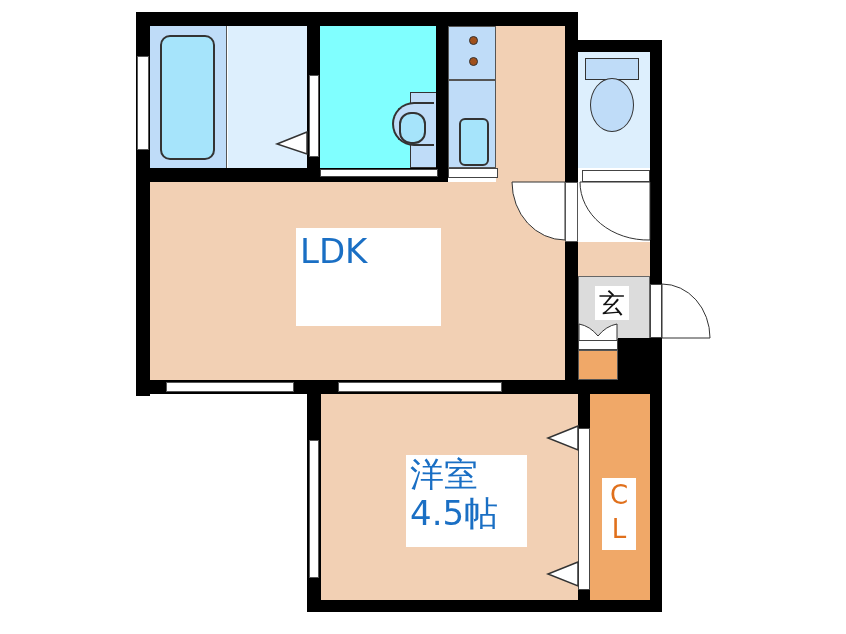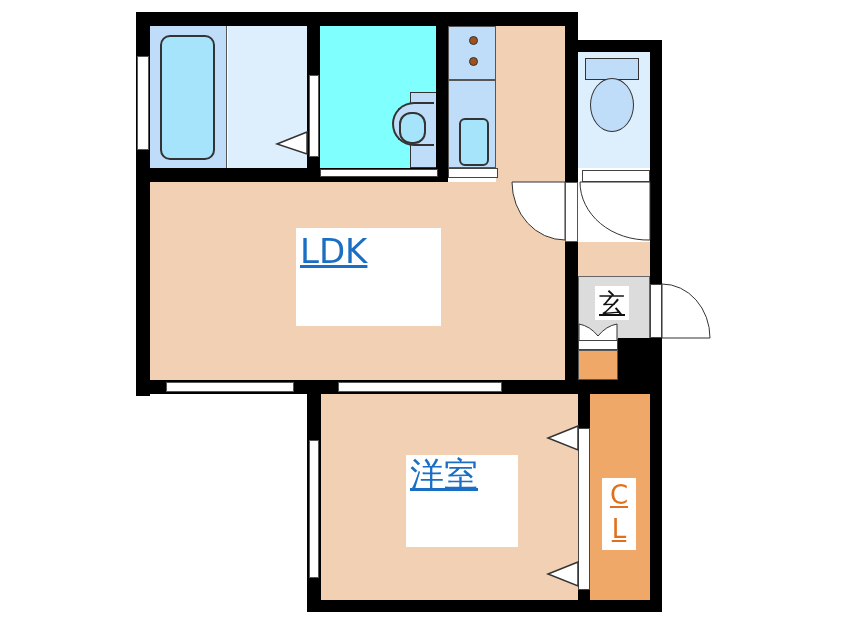--- a/index.html
+++ b/index.html
@@ -1,17 +1,17 @@
 <!DOCTYPE html>
 <html><head>
 <meta charset="utf-8">
 <style>
   html,body{margin:0;padding:0;background:#ffffff;}
   body{width:846px;height:634px;position:relative;overflow:hidden;font-family:"DejaVu Sans","Liberation Sans",sans-serif;}
-  .abs{position:absolute;box-sizing:border-box;text-decoration:underline;}
+  .abs{position:absolute;box-sizing:border-box;}
   .wall{background:#000;}
   .floor{background:#f2d0b4;}
   .bath{background:#bfdcf8;}
   .light{background:#ddeffd;}
   .cyan{background:#80ffff;}
   .cl{background:#f0a868;}
   .gray{background:#dcdcdc;}
   .win{background:#fff;border:1px solid #555;}
   .label{background:#fff;color:#1a6fc4;text-align:left;line-height:1.15;}
   svg{position:absolute;overflow:visible;}
@@ -85,22 +85,23 @@
   </svg>
 <div class="abs" style="left:650px;top:284px;width:12px;height:54px;background:#fff;border:1px solid #444;"></div>
 <svg style="left:662px;top:284px;" width="48" height="56">
     <path d="M0,0 A48,54 0 0 1 48,54 L0,54 Z" fill="#fff" stroke="#333" stroke-width="1"></path>
   </svg>
 <div class="abs" style="left:578px;top:340px;width:40px;height:10px;background:#fff;border:1px solid #444;"></div>
 <div class="abs cl" style="left:578px;top:350px;width:40px;height:30px;border:1px solid #555;"></div>
 <div class="abs wall" style="left:618px;top:338px;width:44px;height:56px;"></div>
 
 <div class="abs floor" style="left:321px;top:394px;width:257px;height:206px;"></div>
-<div class="abs label" style="left:406px;top:455px;width:112px;height:92px;padding:0 0 0 4px;font-size:34px;">
+<div class="abs label" style="left:406px;top:455px;width:121px;height:92px;padding:0 0 0 4px;font-size:34px;">
   <div>洋室</div>
+  <div>4.5帖</div>
 </div>
 <div class="abs win" style="left:309px;top:440px;width:10px;height:138px;"></div>
 <div class="abs" style="left:578px;top:428px;width:12px;height:162px;background:#fff;border:1px solid #444;"></div>
 <svg style="left:546px;top:426px;" width="32" height="26">
     <polygon points="32,0 2,12 32,24" fill="#fff" stroke="#333" stroke-width="1.5"></polygon>
   </svg>
 <svg style="left:546px;top:562px;" width="32" height="26">
     <polygon points="32,0 2,12 32,24" fill="#fff" stroke="#333" stroke-width="1.5"></polygon>
   </svg>
 

